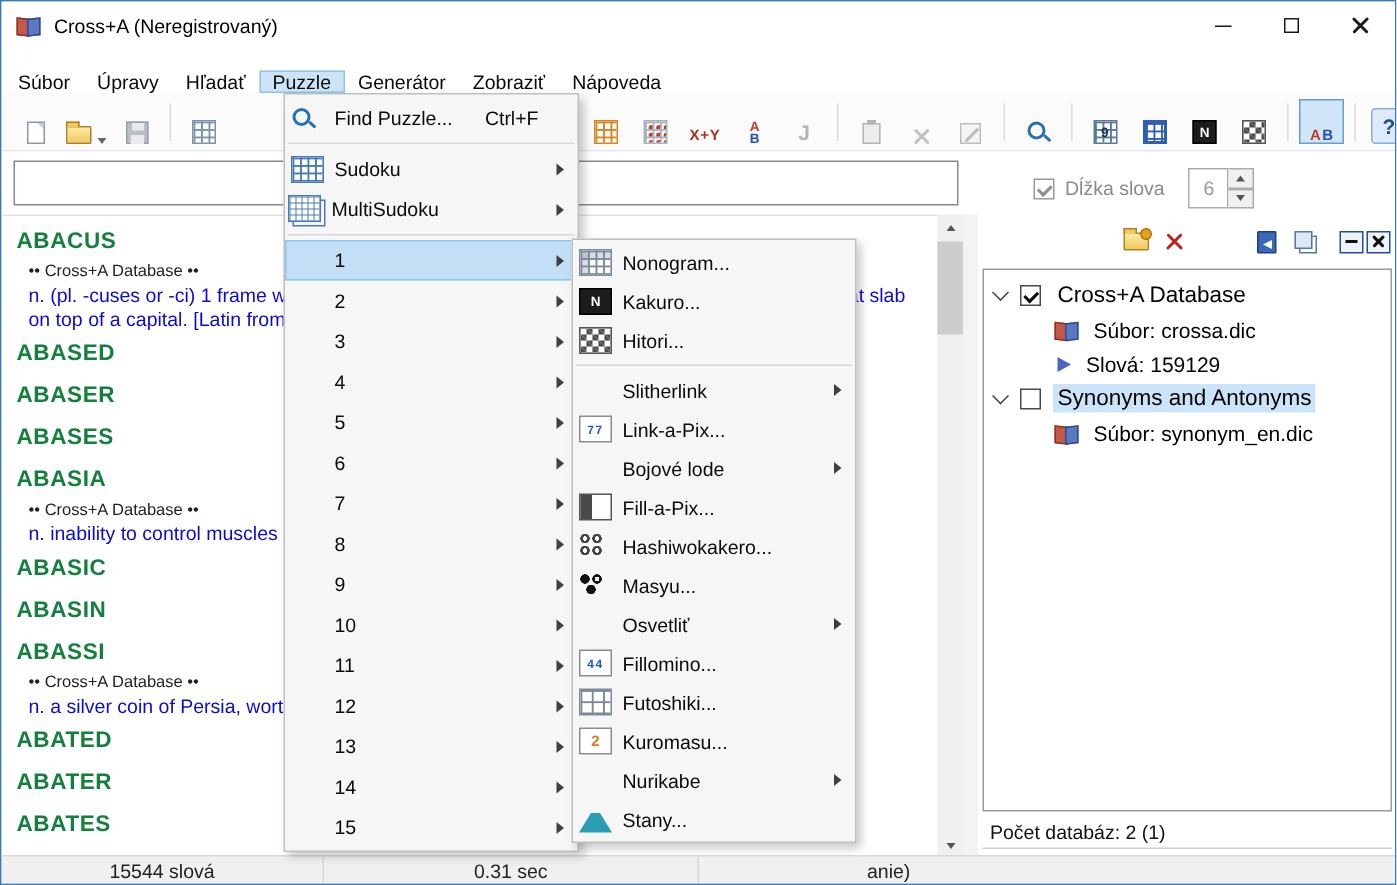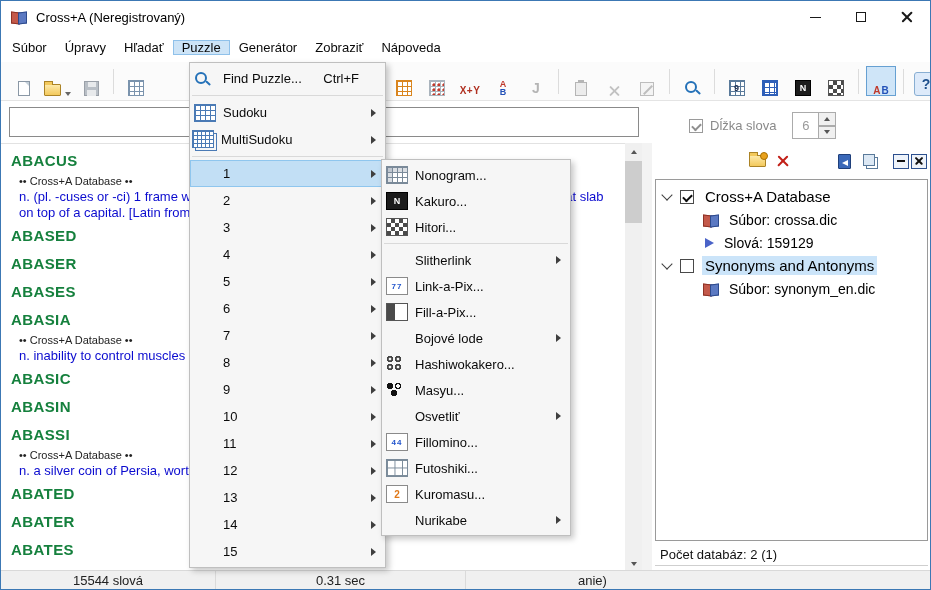--- a/index.html
+++ b/index.html
@@ -19,21 +19,21 @@
   .xmark::before,.xmark::after{content:"";position:absolute;left:-1px;top:5px;width:14px;height:1.6px;background:currentColor;border-radius:1px;}
   .xmark::before{transform:rotate(45deg);}
   .xmark::after{transform:rotate(-45deg);}
 
   
   .ic-book{position:relative;width:16px;height:12px;display:inline-block;}
   .ic-book::before{content:"";position:absolute;left:0;top:1px;width:7px;height:10px;background:#c4594a;border:1px solid #8c3326;transform:skewY(7deg);}
   .ic-book::after{content:"";position:absolute;right:0;top:1px;width:7px;height:10px;background:#5b79c2;border:1px solid #2d4a8c;transform:skewY(-7deg);}
 
   
-  .menubar{position:absolute;left:0;top:32px;right:0;height:29px;display:flex;align-items:center;padding-left:2px;background:#fff;}
+  .menubar{position:absolute;left:0;top:32px;right:0;height:29px;display:flex;align-items:flex-end;padding-left:2px;background:#fff;}
   .menu-top{display:flex;align-items:center;padding:0 9px;color:#0a0a0a;}
   .menu-top.active{background:#cde4f7;outline:1px solid #8fc1ea;outline-offset:-1px;}
 
   
   .toolbar{position:absolute;left:0;top:61px;right:0;height:39px;background:#fbfbfb;border-bottom:1px solid #e4e4e4;}
   .tb-group{position:absolute;top:0;height:38px;display:flex;align-items:center;gap:3px;}
   .tb-left{left:8px;}
   .tb-right{left:388px;}
   .tbtn{min-width:30px;height:30px;display:flex;align-items:flex-end;justify-content:center;position:relative;padding:0 2px;}
   .tbtn.pressed{background:#cfe5f8;outline:1px solid #66a0d2;outline-offset:-1px;}
@@ -535,29 +535,29 @@
       <div class="menu-item">
         <span class="mi"></span>
         <span class="ml">Slitherlink</span>
         <span class="mar"></span>
       </div>
       <div class="menu-item">
         <span class="mi ic-linkapix"></span>
         <span class="ml">Link-a-Pix...</span>
       </div>
       <div class="menu-item">
+        <span class="mi"></span>
+        <span class="ml">Bojové lode</span>
+        <span class="mar"></span>
+      </div>
+      <div class="menu-item">
         <span class="mi ic-fillapix"></span>
         <span class="ml">Fill-a-Pix...</span>
       </div>
       <div class="menu-item">
-        <span class="mi"></span>
-        <span class="ml">Bojové lode</span>
-        <span class="mar"></span>
-      </div>
-      <div class="menu-item">
         <span class="mi ic-hashiwokakero"></span>
         <span class="ml">Hashiwokakero...</span>
       </div>
       <div class="menu-item">
         <span class="mi ic-masyu"></span>
         <span class="ml">Masyu...</span>
       </div>
       <div class="menu-item">
         <span class="mi"></span>
         <span class="ml">Osvetliť</span>
@@ -573,15 +573,19 @@
       </div>
       <div class="menu-item">
         <span class="mi ic-kuromasu"></span>
         <span class="ml">Kuromasu...</span>
       </div>
       <div class="menu-item">
         <span class="mi"></span>
         <span class="ml">Nurikabe</span>
         <span class="mar"></span>
       </div>
+      <div class="menu-item">
+        <span class="mi ic-stany"></span>
+        <span class="ml">Stany...</span>
+      </div>
     </div>
 
 </div>
 
 </body></html>

